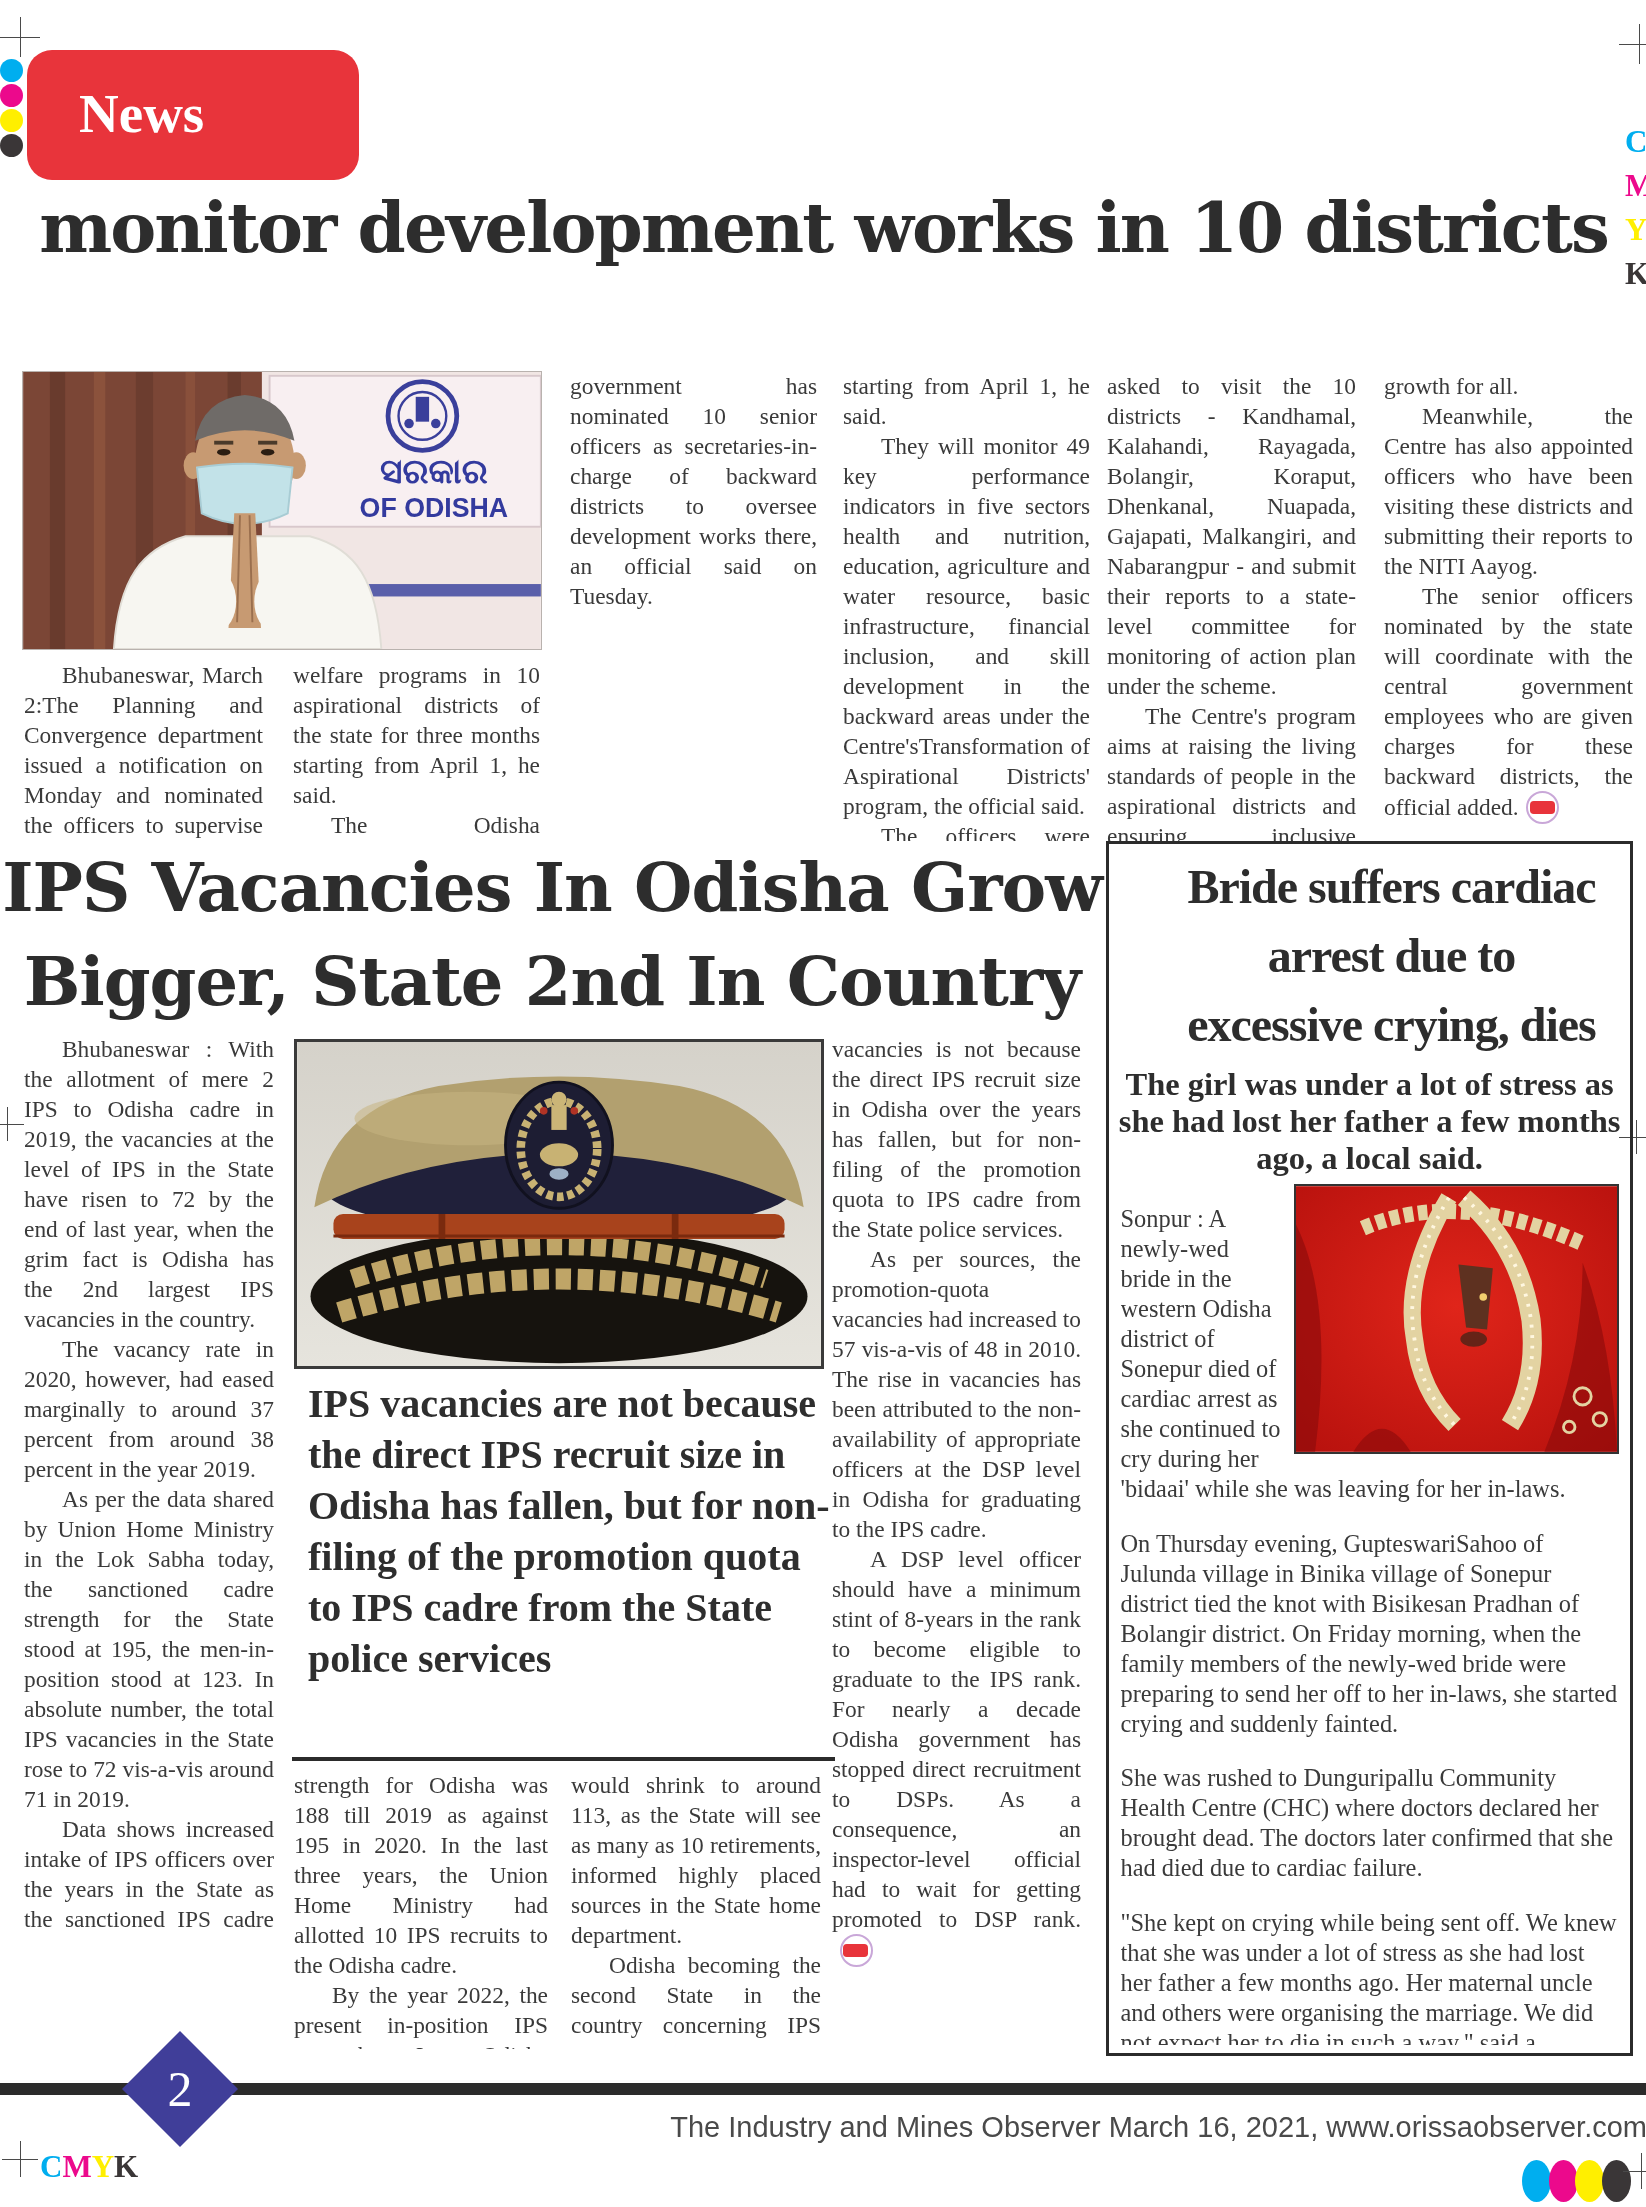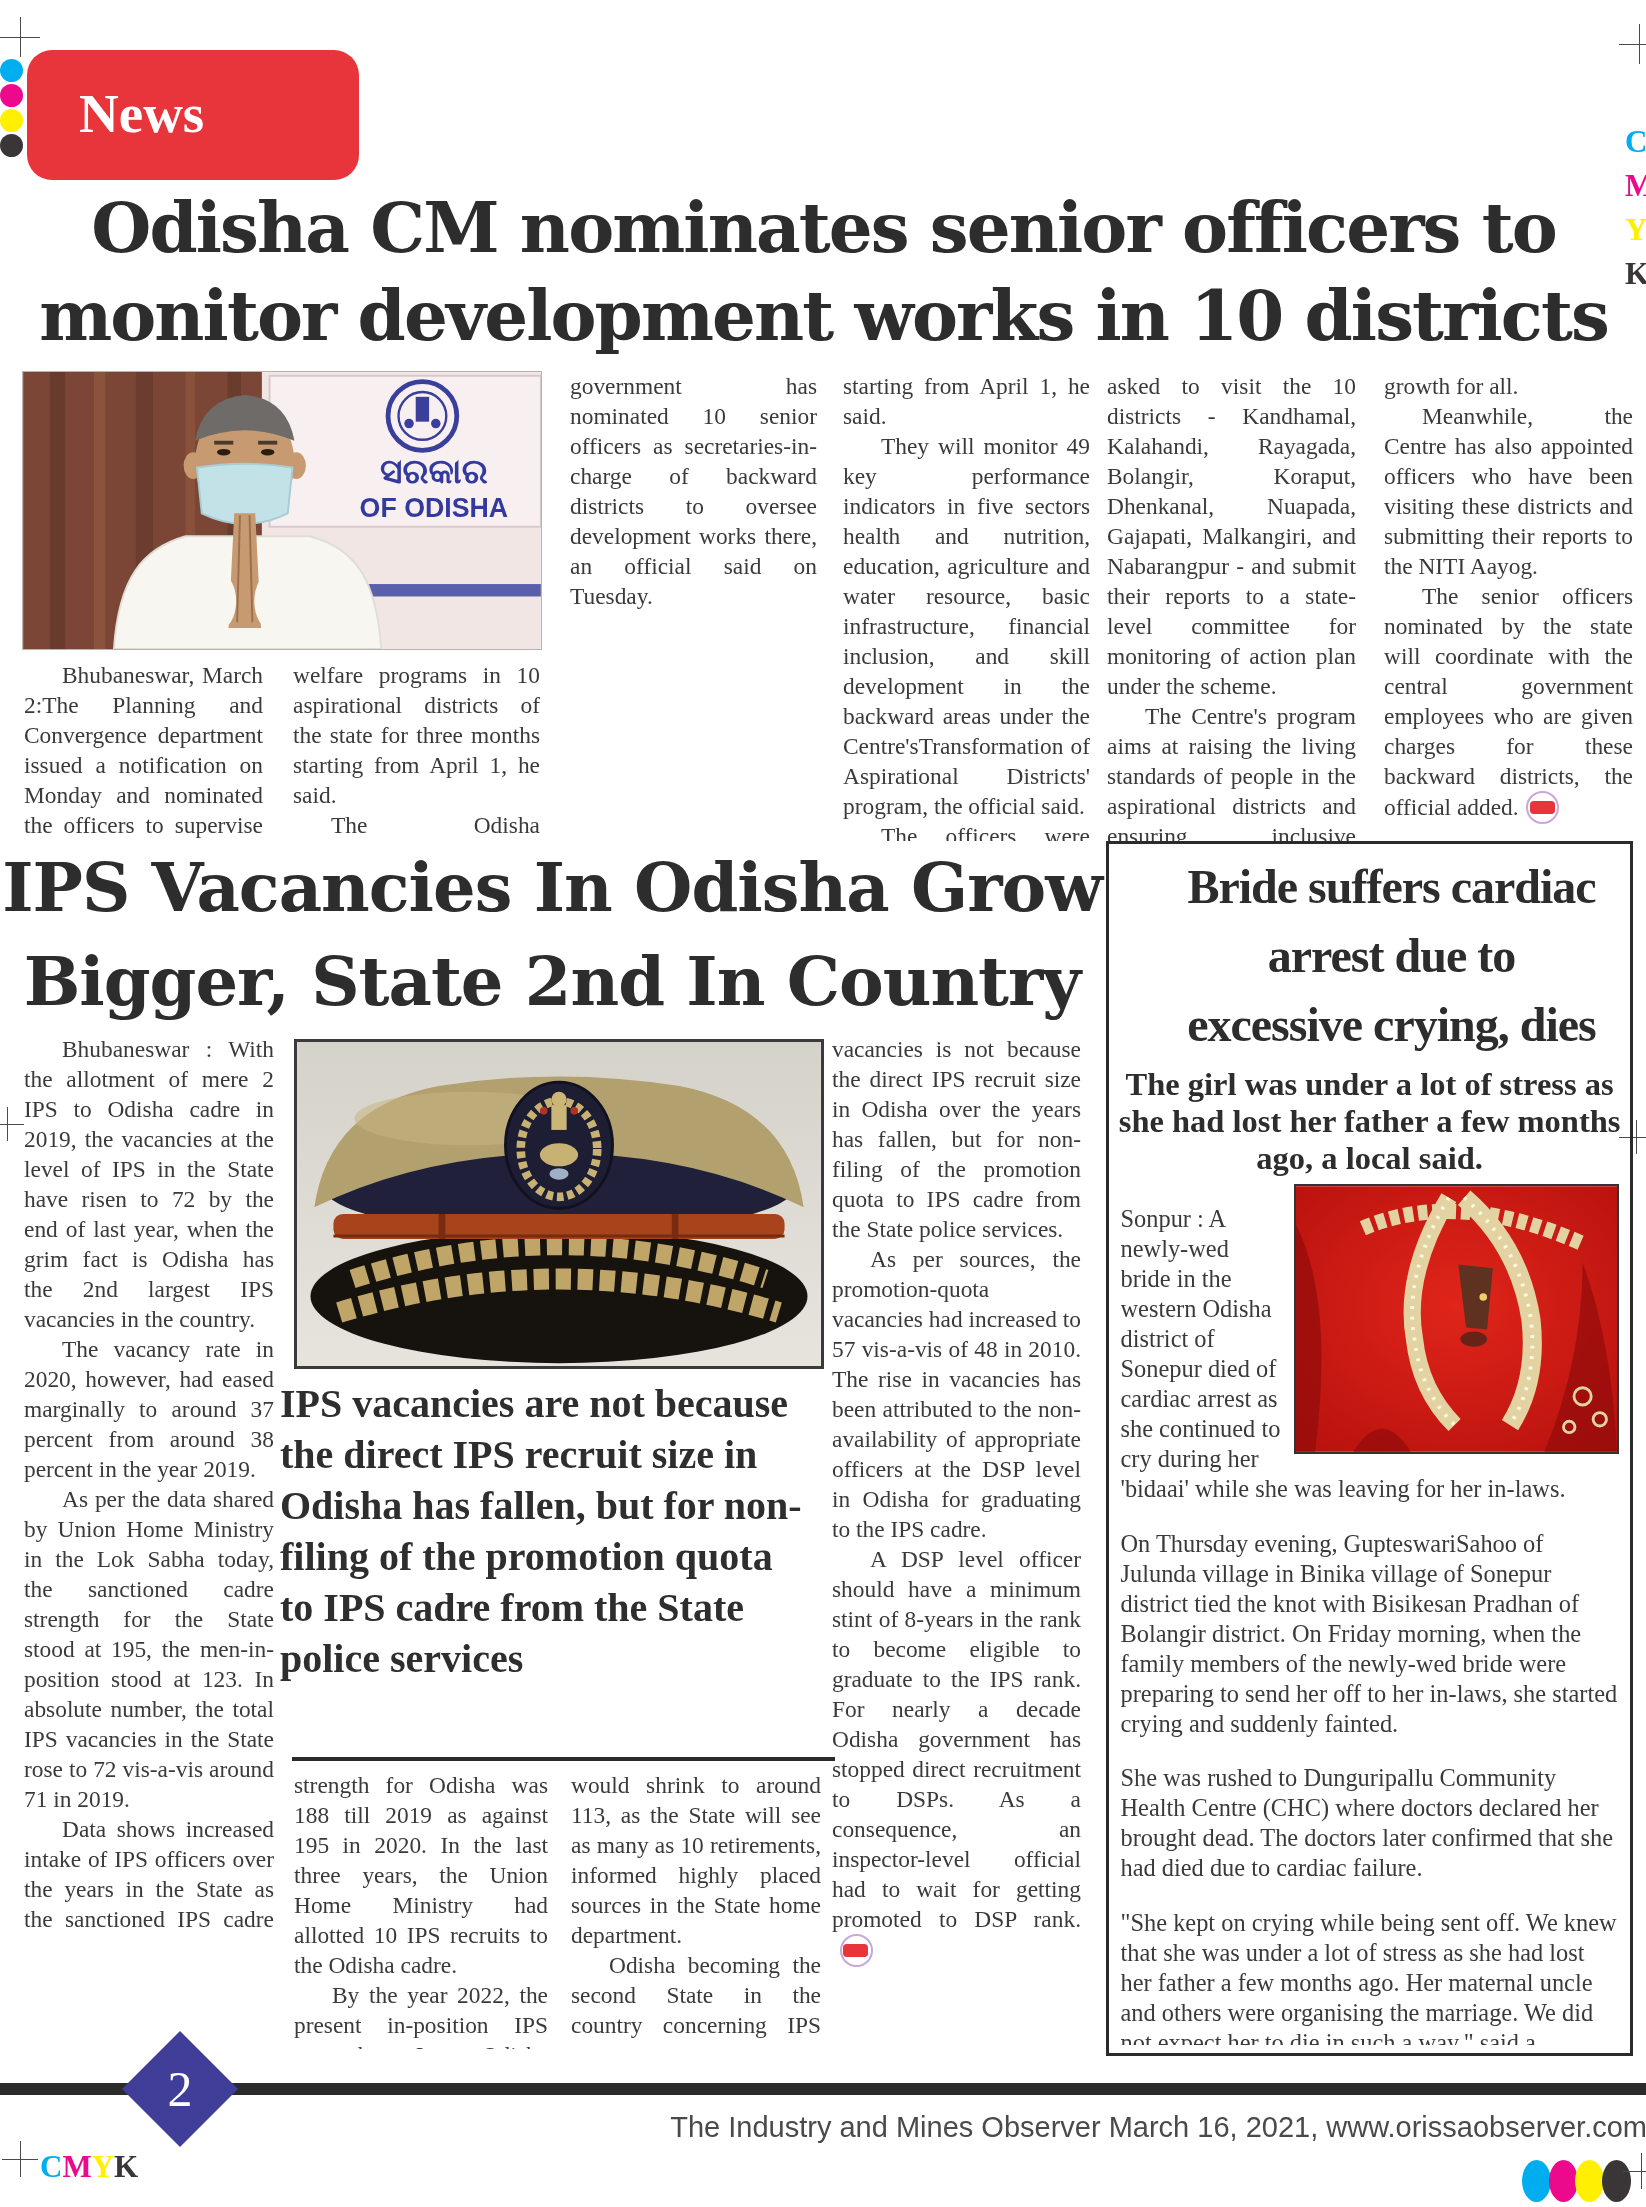--- a/index.html
+++ b/index.html
@@ -34,21 +34,21 @@
   
   .imo{display:inline-block;width:29px;height:29px;border:2.9px solid #c9a7d8;border-radius:50%;
     vertical-align:-8.6px;margin-left:7.6px;position:relative;}
   .imo i{position:absolute;left:1.9px;top:7.6px;width:25px;height:13.4px;background:var(--accent-red,#e8192c);
     border-radius:3.8px;color:#fff;font:bold 8.6px/13.4px "Liberation Sans",sans-serif;font-style:normal;
     text-align:center;letter-spacing:1px;}
 
   
   #a2-headline{left:0;top:841px;width:1104px;text-align:center;color:var(--headline-text,#2d2d2d);
     font-family:"DejaVu Serif",serif;font-weight:bold;font-size:67px;line-height:94px;letter-spacing:-1px;}
-  #pull-quote{left:280px;top:1378px;width:531px;font:bold 40px/51px "Liberation Serif",serif;color:#2e2e2e;}
+  #pull-quote{left:308px;top:1378px;width:531px;font:bold 40px/51px "Liberation Serif",serif;color:#2e2e2e;}
   #quote-rule{left:292px;top:1757px;width:543px;height:3.8px;background:#2b2b2b;}
 
   
   #bride-box{left:1106px;top:841px;width:521px;height:1209px;border:3.8px solid #2b2b2b;}
   #bride-head{position:absolute;left:0;top:7.6px;width:521px;text-align:center;color:#2d2d2d;
     font:bold 48px/69px "Liberation Serif",serif;letter-spacing:-1px;margin-left:22px;}
   #bride-sub{position:absolute;left:7.6px;top:222px;width:506px;text-align:center;color:#2d2d2d;
     font:bold 32.5px/37px "Liberation Serif",serif;}
   #bride-body{position:absolute;left:11.5px;top:336px;width:498px;overflow:hidden;height:865px;}
   #bride-photo{float:right;width:321px;height:266px;margin:3.8px 0 9.6px 11.5px;border:2.9px solid #333;}
@@ -84,21 +84,20 @@
 <span class="cmyk-letter" style="top:256px;color:var(--key-black,#3a3637);">K</span>
 
 <div class="cross" style="left:-9.6px;top:1107px;width:34px;height:34px;"></div>
 <div class="cross" style="left:1619px;top:1120px;width:34px;height:34px;"></div>
 
 <div id="news-box" class="abs">
   <span id="news-label">News</span>
 </div>
 
 <div id="headline1" class="abs">
-  <div>Odisha CM nominates senior officers to</div>
   <div>monitor development works in 10 districts</div>
 </div>
 
 <div id="a1-photo" class="photo-frame">
   <svg width="518" height="277" viewBox="0 0 542 290">
     <g>
       <rect x="0" y="0" width="250" height="290" fill="#7b4636"></rect>
       <rect x="28" y="0" width="16" height="290" fill="#5d3428" opacity="0.6"></rect>
       <rect x="74" y="0" width="12" height="290" fill="#93573f" opacity="0.7"></rect>
       <rect x="118" y="0" width="18" height="290" fill="#5d3428" opacity="0.5"></rect>

